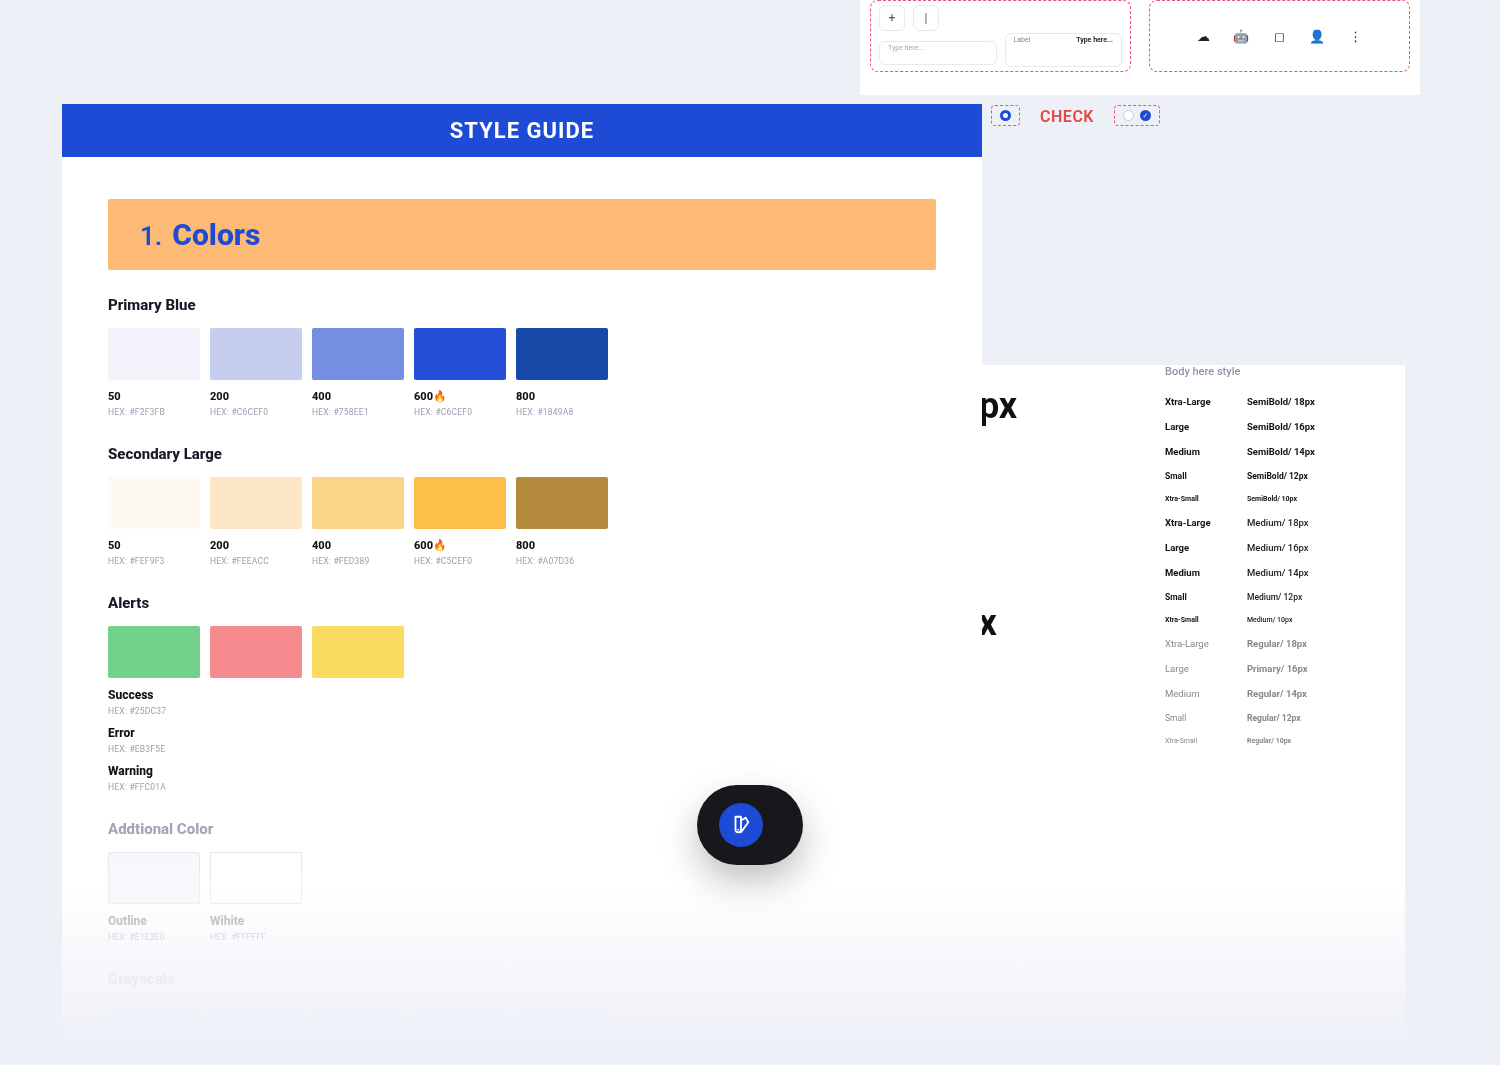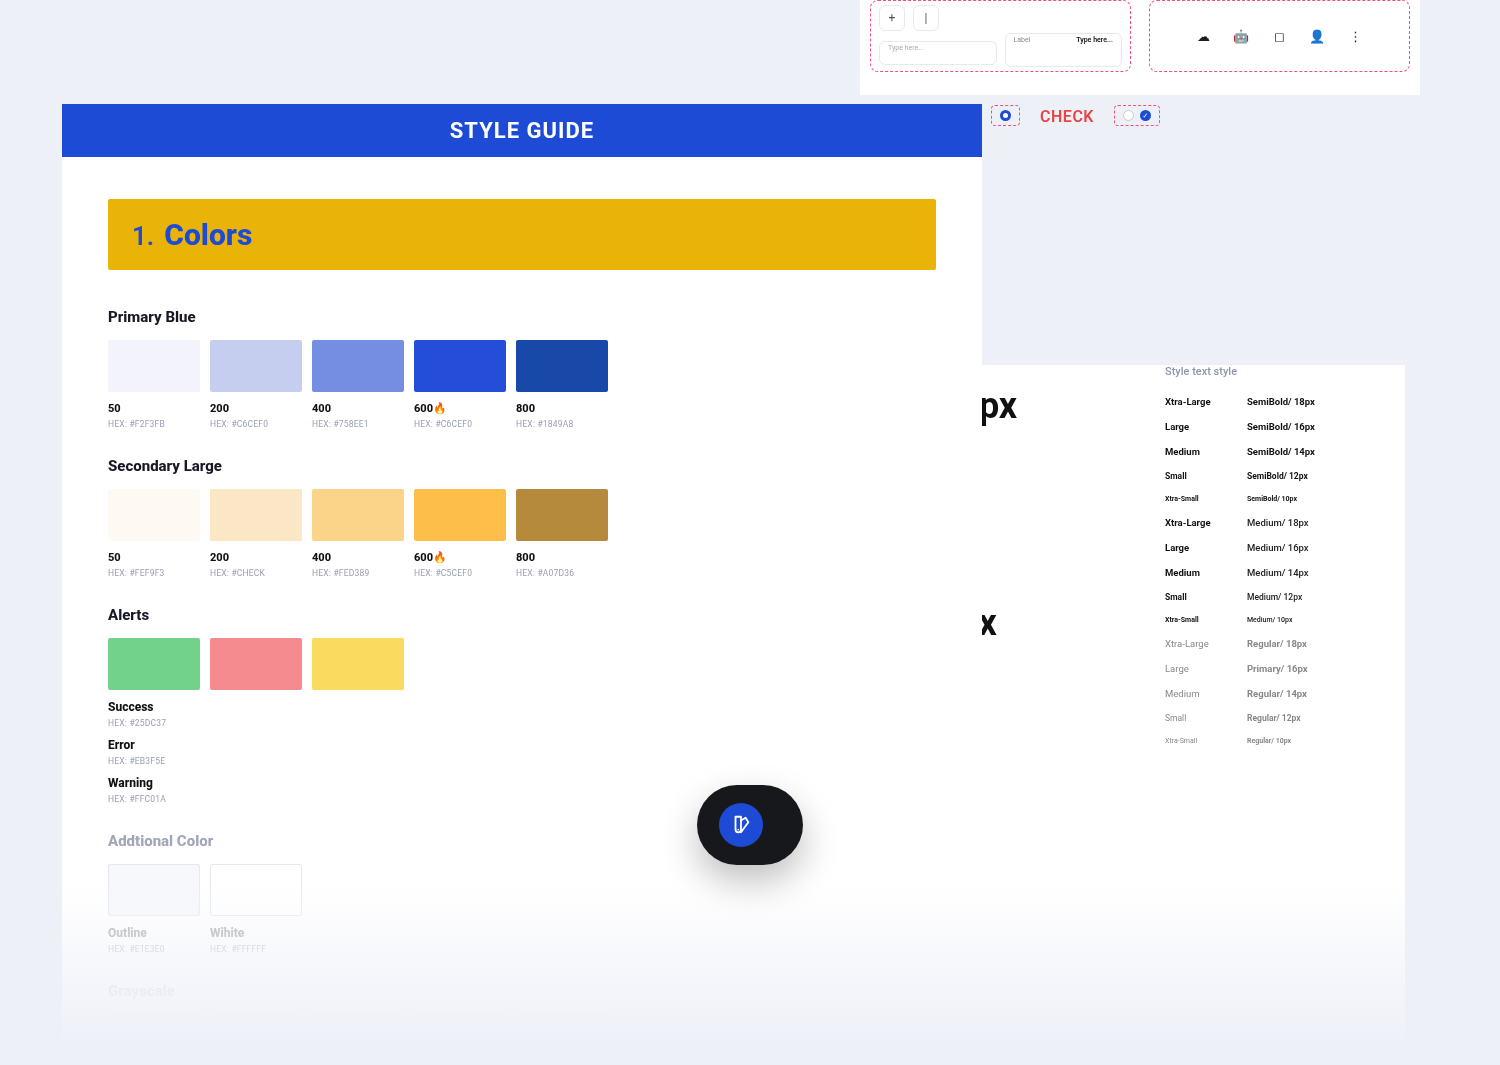--- a/index.html
+++ b/index.html
@@ -117,24 +117,24 @@
     background:#1E4BD5;
     color:#fff;
     text-align:center;
     font-weight:700;
     letter-spacing:1px;
     font-size:22px;
     padding:14px 0;
   }
   .card-body { padding:42px 46px 120px 46px; position:relative;}
   .section-title-box {
-    background:#eab308;
-    padding:18px 24px;
+    background:#fdba74;
+    padding:18px 32px;
     border-radius:2px;
-    margin-bottom:38px;
+    margin-bottom:26px;
   }
   .section-title-box .num { color:#1E4BD5; font-size:26px; font-weight:600; }
   .section-title-box .name { color:#1E4BD5; font-size:30px; font-weight:800; margin-left:6px; }
 
   .group-label { font-size:15px; font-weight:800; color:#171a26; margin-bottom:14px;}
   .swatch-row { display:flex; gap:10px; margin-bottom:10px; }
   .swatch {
     width:92px; height:52px; border-radius:2px;
   }
   .swatch-info-row { display:flex; gap:10px; margin-bottom:28px;}
@@ -243,21 +243,21 @@
     <div class="h-line h1">d/ 64px</div>
     <div class="h-line h2">48px</div>
     <div class="h-line h3">px</div>
     <div class="h-line h1b">/ 64px</div>
     <div class="h-line h2b">8px</div>
     <div class="h-line h3b">x</div>
     <div class="h-line h1c">48px</div>
     <div class="h-line h2c">px</div>
   </div>
   <div class="typo-right">
-    <div class="typo-body-header">Style text style</div>
+    <div class="typo-body-header">Body here style</div>
     <div id="body-rows">
         <div class="body-row ">
           <span class="sz">Xtra-Large</span>
           <span class="wt">SemiBold/ 18px</span>
         </div>
         <div class="body-row ">
           <span class="sz">Large</span>
           <span class="wt">SemiBold/ 16px</span>
         </div>
         <div class="body-row ">
@@ -363,21 +363,21 @@
         <div class="swatch" style="background: rgb(253, 190, 74);"></div>
         <div class="swatch" style="background: rgb(182, 138, 60);"></div>
       </div>
     <div class="swatch-info-row" id="secondary-info">
         <div class="swatch-info">
           <div class="sw-step">50</div>
           <div class="sw-hex">HEX: #FEF9F3</div>
         </div>
         <div class="swatch-info">
           <div class="sw-step">200</div>
-          <div class="sw-hex">HEX: #CHECK</div>
+          <div class="sw-hex">HEX: #FEEACC</div>
         </div>
         <div class="swatch-info">
           <div class="sw-step">400</div>
           <div class="sw-hex">HEX: #FED389</div>
         </div>
         <div class="swatch-info">
           <div class="sw-step">600🔥</div>
           <div class="sw-hex">HEX: #C5CEF0</div>
         </div>
         <div class="swatch-info">

